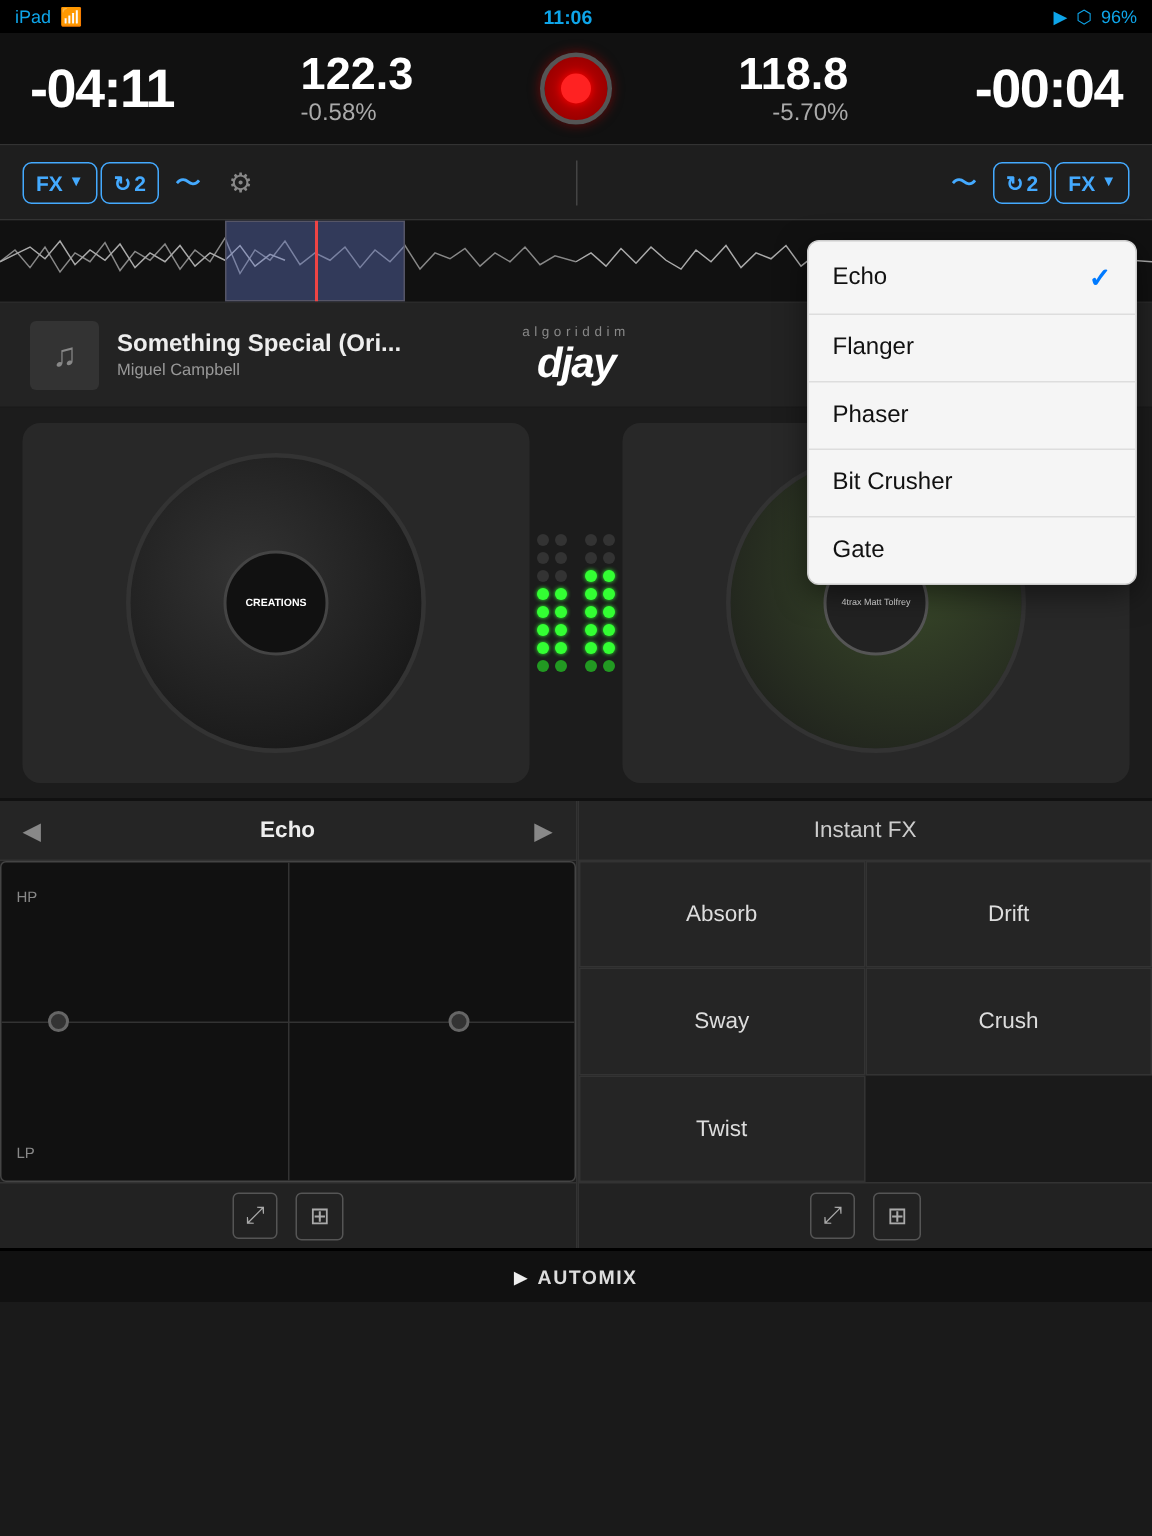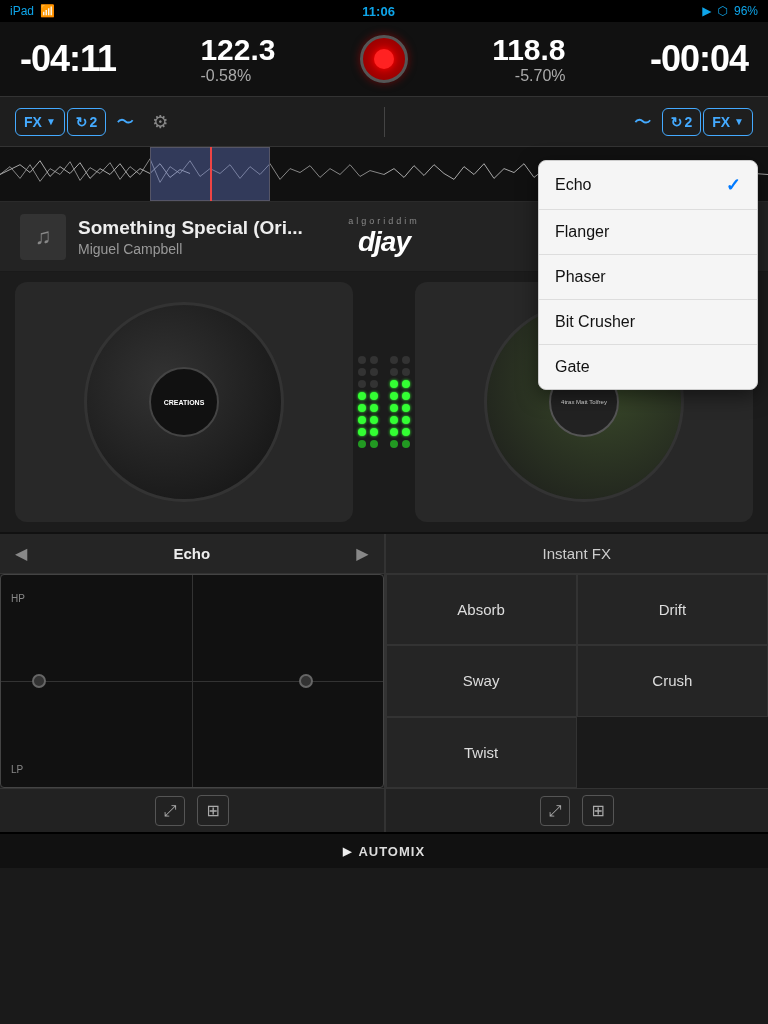--- a/index.html
+++ b/index.html
@@ -200,26 +200,26 @@
       height: 46px;
       background: #333;
       border-radius: 4px;
       display: flex;
       align-items: center;
       justify-content: center;
       font-size: 22px;
       color: #888;
     }
     .track-info-text .track-name {
-      font-size: 19px;
+      font-size: 16px;
       font-weight: 600;
       color: #eee;
     }
     .track-info-text .track-artist {
-      font-size: 14px;
+      font-size: 11px;
       color: #999;
       margin-top: 2px;
     }
     .djay-logo {
       font-size: 28px;
       font-style: italic;
       font-weight: bold;
       color: #fff;
       letter-spacing: -1px;
       text-align: center;

